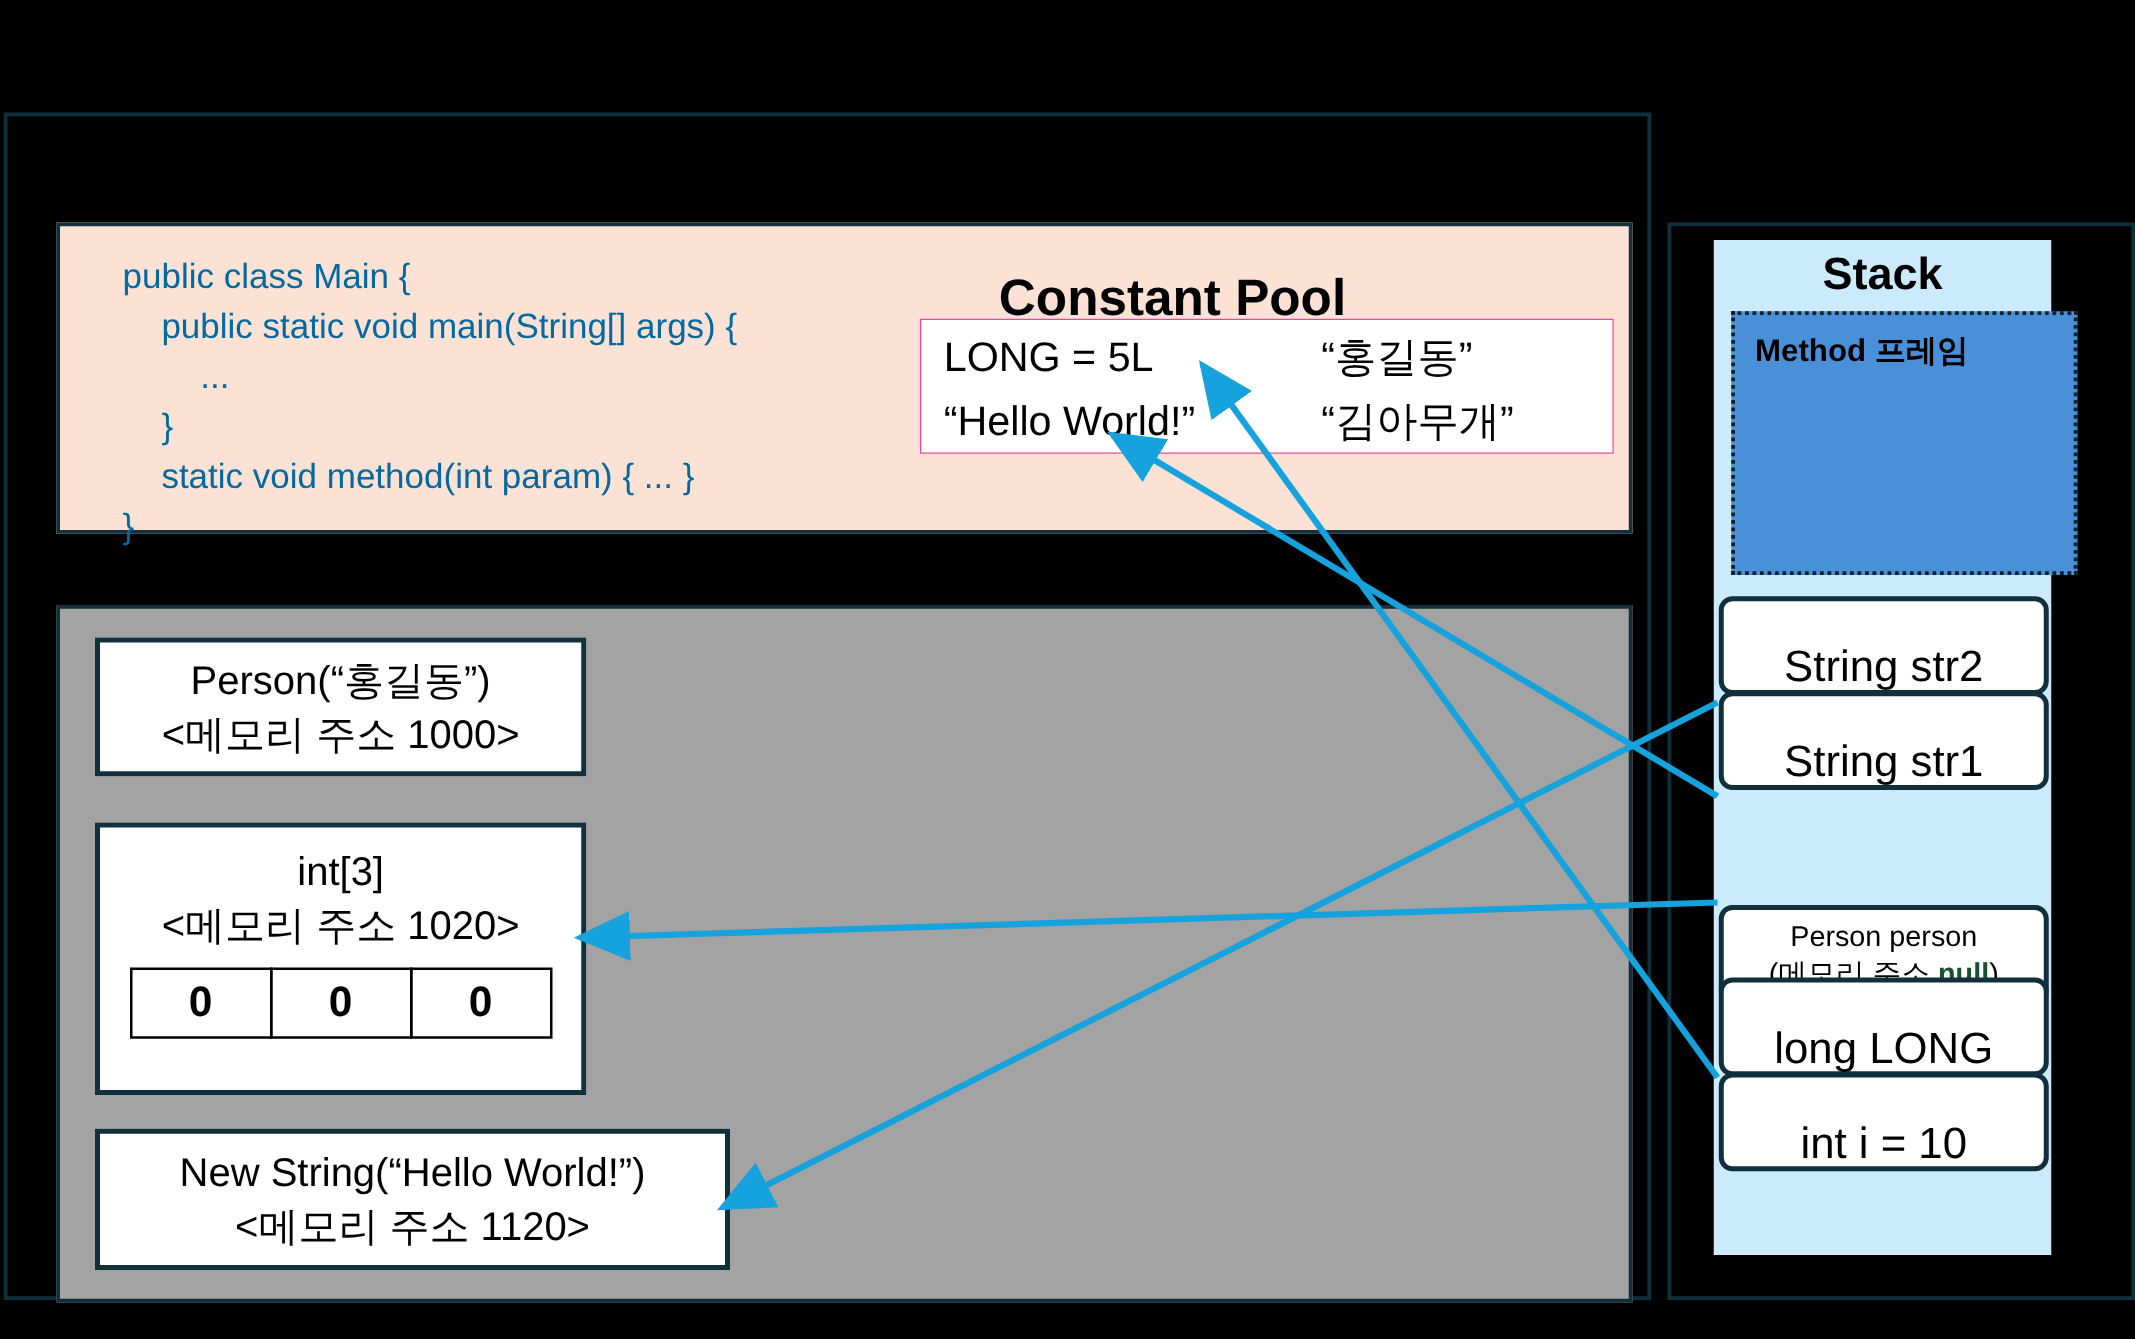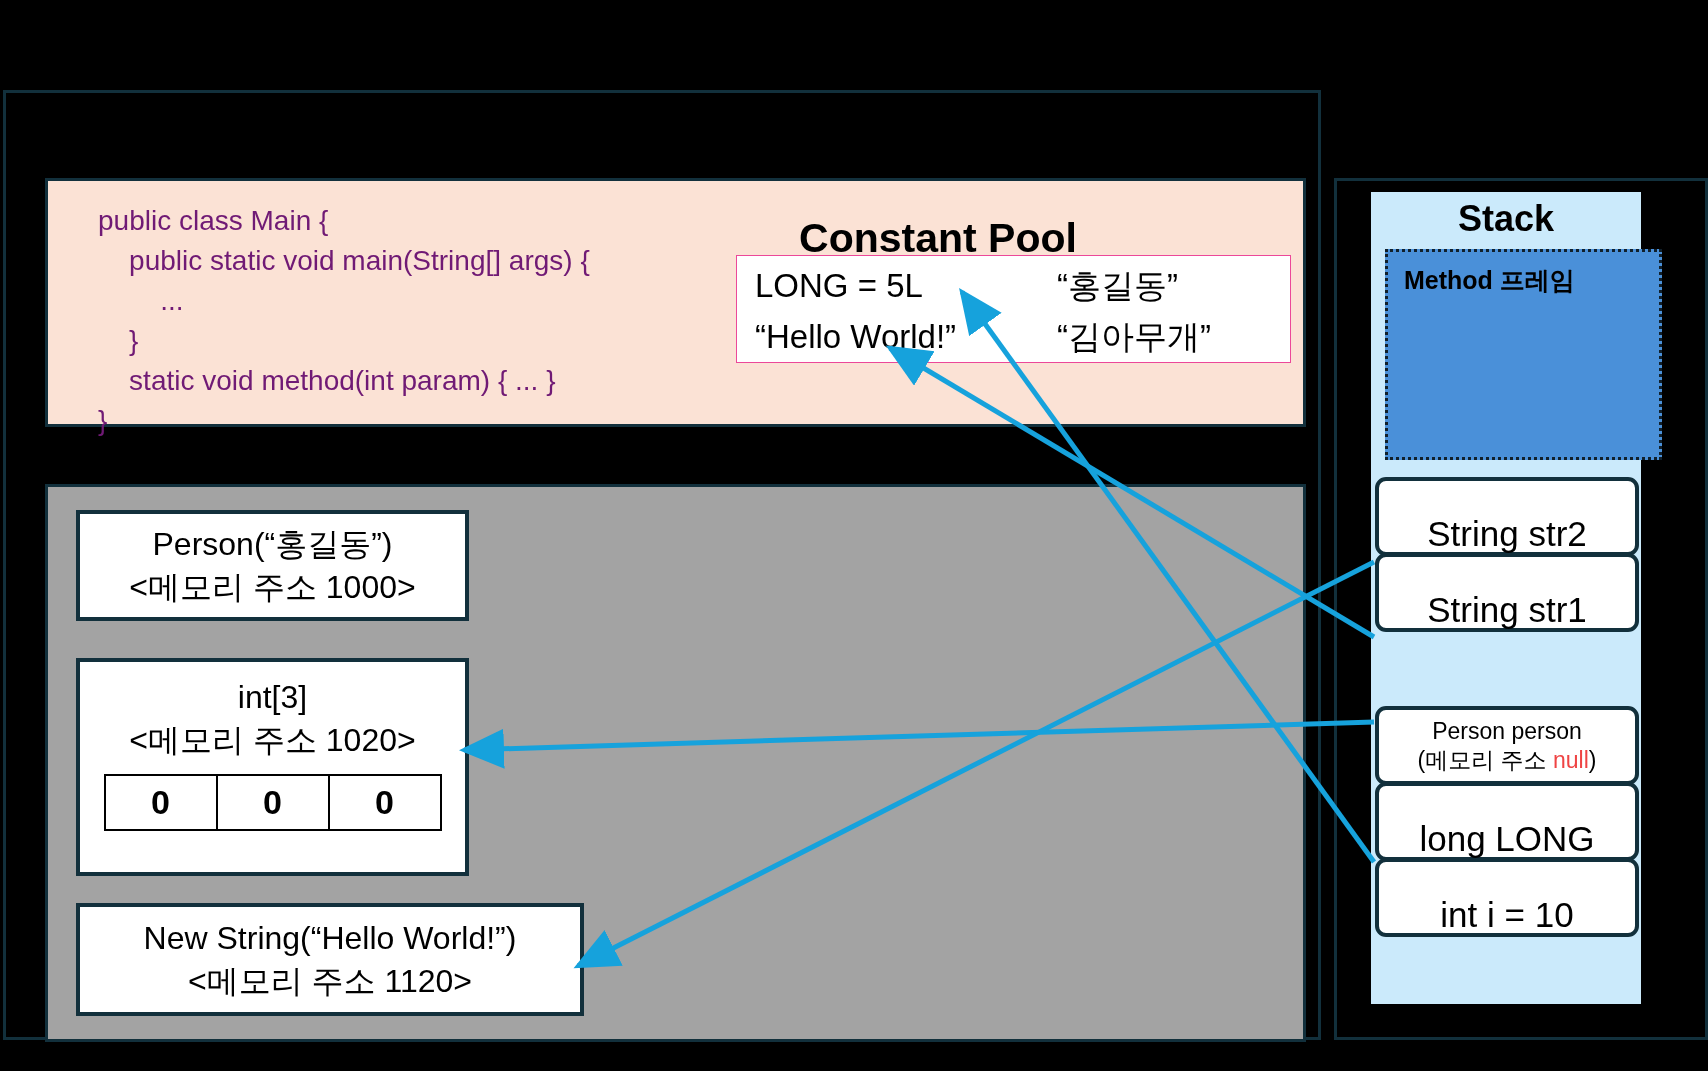--- a/index.html
+++ b/index.html
@@ -9,21 +9,21 @@
 
   
   .outer-frame{position:absolute;border:3px solid #12303c;background:transparent;}
   #frame-left{left:3px;top:90px;width:1312px;height:944px;}
   #frame-right{left:1334px;top:178px;width:368px;height:856px;}
 
   
   #method-area{position:absolute;left:45px;top:178px;width:1255px;height:243px;
       background:#fbe2d5;border:3px solid #12303c;}
   #code-block{position:absolute;left:50px;top:20px;font-size:28px;line-height:40px;
-      white-space:pre;color:#701a75;letter-spacing:0px;}
+      white-space:pre;color:#0369a1;letter-spacing:0px;}
   #cp-title{position:absolute;left:740px;top:17px;width:300px;text-align:center;
       font-size:41px;font-weight:bold;margin-top:17px;}
   #cp-box{position:absolute;left:688px;top:74px;width:553px;height:106px;
       background:#fff;border:1px solid #ec4899;}
   .cp-col{position:absolute;top:4px;font-size:33px;line-height:51px;white-space:pre;}
   #cp-col-left{left:18px;}
   #cp-col-right{left:320px;}
 
   
   #heap-area{position:absolute;left:45px;top:484px;width:1255px;height:552px;
@@ -48,26 +48,26 @@
       font-size:36px;font-weight:bold;}
   #method-frame{position:absolute;left:14px;top:57px;width:242px;height:205px;
       background:#4a90d9;border:3px dotted #11202b;padding-left:29px;}
   #method-frame-label{position:absolute;left:16px;top:12px;font-size:25px;font-weight:bold;}
   .stack-var{position:absolute;left:4px;width:256px;background:#fff;
       border:4px solid #12303c;border-radius:11px;
       display:flex;flex-direction:column;align-items:center;justify-content:center;
       text-align:center;}
   .sv-big{font-size:35px;line-height:40px;margin-top:35px;}
   .sv-small{font-size:23px;line-height:29px;}
-  .null-red{color:#ef4444;font-weight:normal;}
+  .null-red{color:#14532d;font-weight:bold;}
 
   #sv-str2{top:285px;height:71px;}
   #sv-str1{top:361px;height:71px;}
   #sv-arr{top:438px;height:71px;}
-  #sv-person{top:514px;height:71px;align-items:center;}
+  #sv-person{top:532px;height:71px;align-items:center;}
   #sv-long{top:590px;height:71px;}
   #sv-int{top:666px;height:71px;}
 
   
   #arrows{position:absolute;left:0;top:0;width:1708px;height:1071px;
       pointer-events:none;}
 </style>
 </head>
 <body>
 

